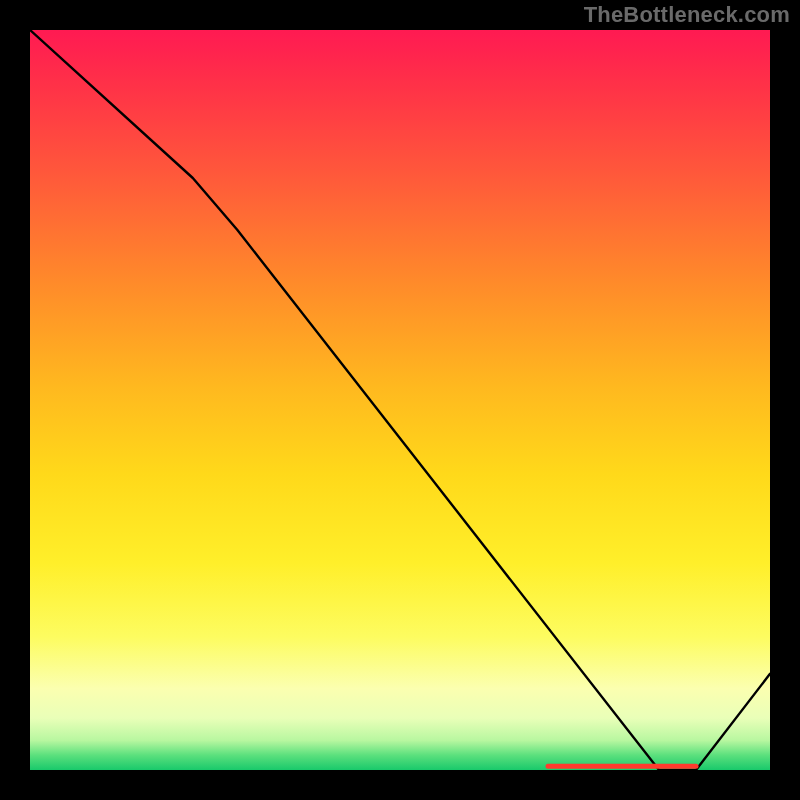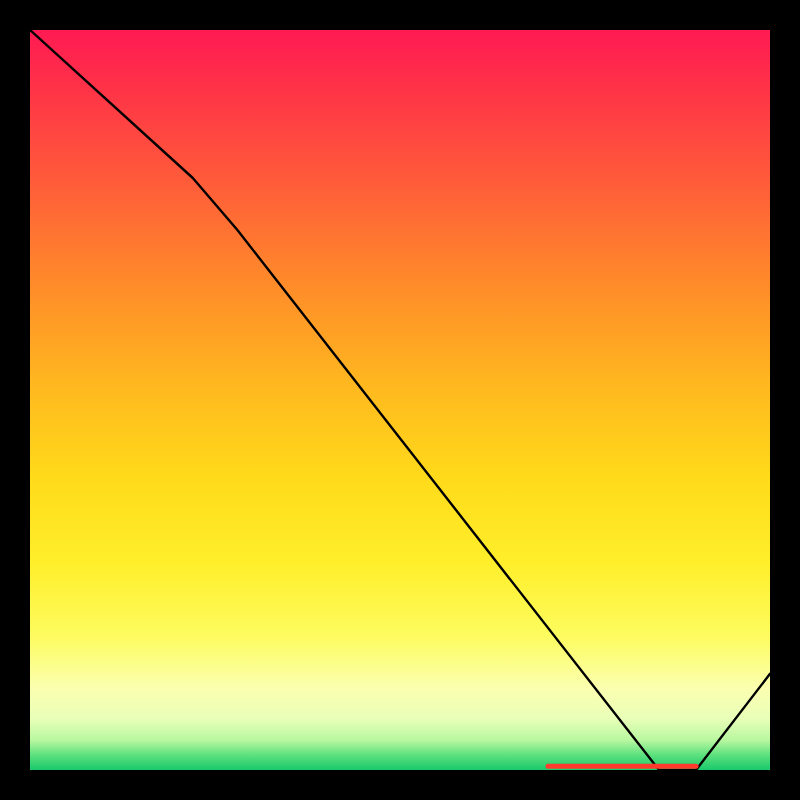--- a/index.html
+++ b/index.html
@@ -64,20 +64,21 @@
     font-weight: bold;
     letter-spacing: 0.5px;
     white-space: nowrap;
     text-shadow: 0 0 1px rgba(0,0,0,0.15);
   }
 </style>
 </head>
 <body>
 
 <div class="frame">
+  <div class="watermark">TheBottleneck.com</div>
 
   <div class="plot-area">
     <svg class="plot-svg" viewBox="0 0 740 740" preserveAspectRatio="none">
       <path id="curve-path" fill="none" stroke="#000000" stroke-width="2.4" stroke-linejoin="round" stroke-linecap="round" d="M 0 0 L 162.8 148 Q 185 173.90000000000003 207.20000000000002 199.80000000000007 L 629 740 Q 647.5 740 666 740 L 740 643.8"></path>
       <line id="marker-line" stroke="#ff3b2e" stroke-width="5" stroke-linecap="round" x1="518" y1="736.3" x2="666" y2="736.3"></line>
     </svg>
     <div id="marker-label" class="marker-label" style="left: 552px; top: 722.3px;"></div>
   </div>
 </div>
 

